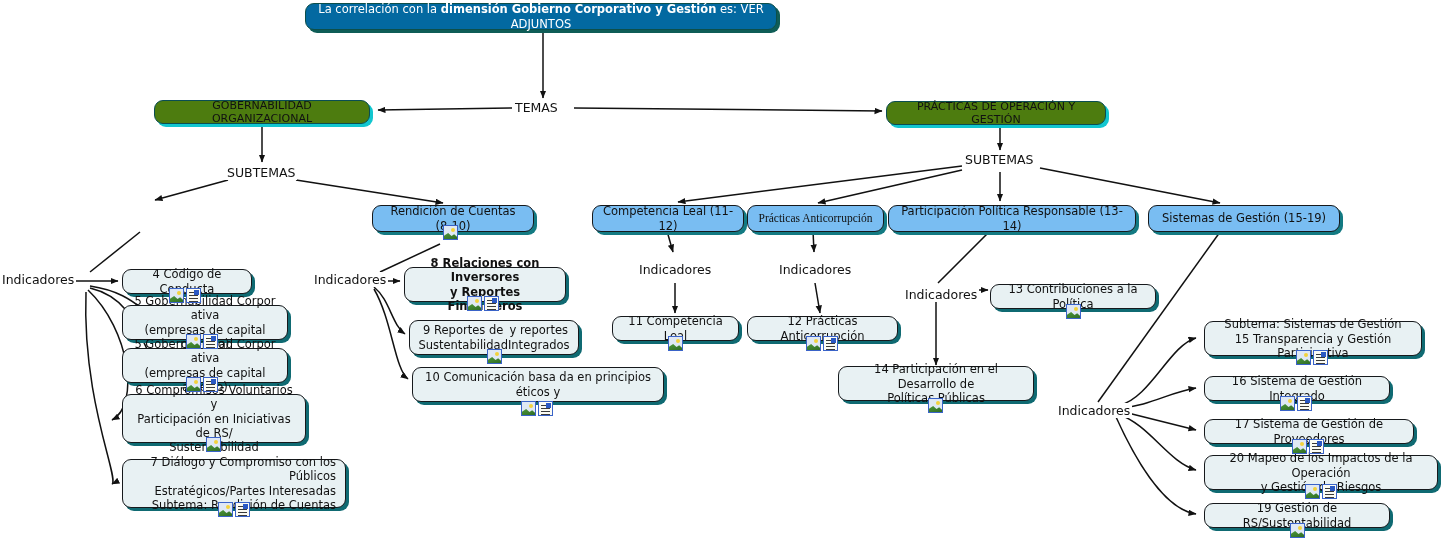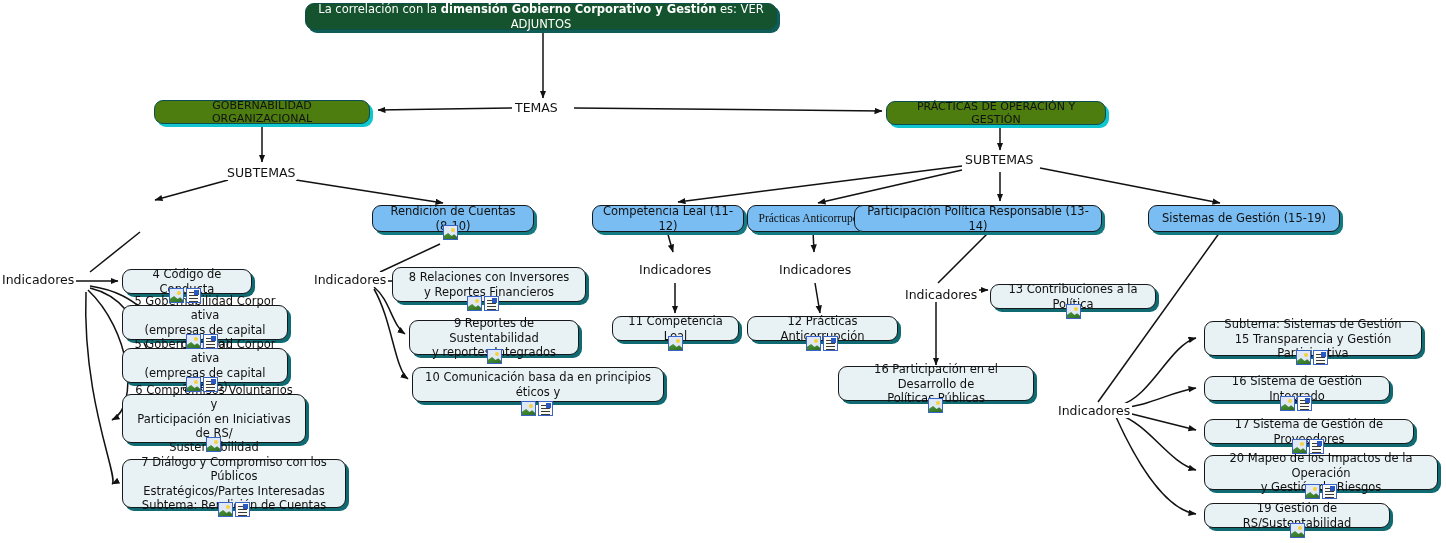--- a/index.html
+++ b/index.html
@@ -31,21 +31,21 @@
     align-items: center;
     justify-content: center;
     text-align: center;
     line-height: 1.22;
     color: #111111;
     padding: 3px 9px;
     z-index: 3;
   }
   
   .node.root {
-    background: #14532d;
+    background: #0369a1;
     color: #ffffff;
     border-color: #0d4f4a;
     box-shadow: 3px 3px 0 0 #0f5d57;
     font-size: 11.5px;
   }
   .node.root b { font-weight: bold; }
   
   .node.theme {
     background: #4d7c0f;
     border-color: #0a4d52;
@@ -225,21 +225,21 @@
   </div>
 
   <div class="node subtopic" style="left:592px; top:205px; width:152px; height:27px;">
     <span class="label">Competencia Leal (11-12)</span>
   </div>
 
   <div class="node subtopic" style="left:747px; top:205px; width:137px; height:27px;font-family:Liberation Serif, serif;">
     <span class="label">Prácticas Anticorrupción</span>
   </div>
 
-  <div class="node subtopic" style="left:854px; top:205px; width:248px; height:27px;">
+  <div class="node subtopic" style="left:888px; top:205px; width:248px; height:27px;">
     <span class="label">Participación Política Responsable (13-14)</span>
   </div>
 
   <div class="node subtopic" style="left:1148px; top:205px; width:192px; height:27px;">
     <span class="label">Sistemas de Gestión (15-19)</span>
   </div>
 
   <div class="node indicator" style="left:122px; top:269px; width:130px; height:25px;">
     <span class="label">4 Código de Conducta</span>
   </div>
@@ -268,40 +268,40 @@
 
   <div class="node indicator" style="left:122px; top:394px; width:184px; height:49px; flex-direction:column;">
     <span class="label">6 Compromisos Voluntarios y</span>
     <span class="label">Participación en Iniciativas de RS/</span>
     <span class="label">Sustentabilidad</span>
   </div>
   <div class="icons" style="left:206px; top:437px;">
     <div class="ico pic"></div>
   </div>
 
-  <div class="node indicator" style="left:122px; top:459px; width:224px; height:49px; flex-direction:column;">
+  <div class="node indicator" style="left:122px; top:459px; width:224px; height:49px; flex-direction:column;text-align:right;">
     <span class="label">7 Diálogo y Compromiso con los Públicos</span>
     <span class="label">Estratégicos/Partes Interesadas</span>
     <span class="label">Subtema: Rendición de Cuentas</span>
   </div>
   <div class="icons" style="left:218px; top:502px;">
     <div class="ico pic"></div>
     <div class="ico doc"></div>
   </div>
 
-  <div class="node indicator" style="left:392px; top:267px; width:194px; height:35px; flex-direction:column;">
+  <div class="node indicator" style="left:404px; top:267px; width:162px; height:35px; flex-direction:column;font-weight:bold;">
     <span class="label">8 Relaciones con Inversores</span>
     <span class="label">y Reportes Financieros</span>
   </div>
   <div class="icons" style="left:467px; top:296px;">
     <div class="ico pic"></div>
     <div class="ico doc"></div>
   </div>
 
-  <div class="node indicator" style="left:409px; top:320px; width:170px; height:35px; flex-direction:column;">
+  <div class="node indicator" style="left:409px; top:320px; width:170px; height:35px; ">
     <span class="label">9 Reportes de Sustentabilidad</span>
     <span class="label">y reportes Integrados</span>
   </div>
   <div class="icons" style="left:487px; top:349px;">
     <div class="ico pic"></div>
   </div>
 
   <div class="node indicator" style="left:412px; top:367px; width:252px; height:35px; flex-direction:column;">
     <span class="label">10 Comunicación basa da en principios éticos y</span>
   </div>
@@ -326,21 +326,21 @@
   </div>
 
   <div class="node indicator" style="left:990px; top:284px; width:166px; height:25px;">
     <span class="label">13 Contribuciones a la Política</span>
   </div>
   <div class="icons" style="left:1066px; top:304px;">
     <div class="ico pic"></div>
   </div>
 
   <div class="node indicator" style="left:838px; top:366px; width:196px; height:35px; flex-direction:column;">
-    <span class="label">16 Participación en el Desarrollo de</span>
+    <span class="label">14 Participación en el Desarrollo de</span>
     <span class="label">Políticas Públicas</span>
   </div>
   <div class="icons" style="left:928px; top:398px;">
     <div class="ico pic"></div>
   </div>
 
   <div class="node indicator" style="left:1204px; top:321px; width:218px; height:35px; flex-direction:column;">
     <span class="label">Subtema: Sistemas de Gestión</span>
     <span class="label">15 Transparencia y Gestión Participativa</span>
   </div>

